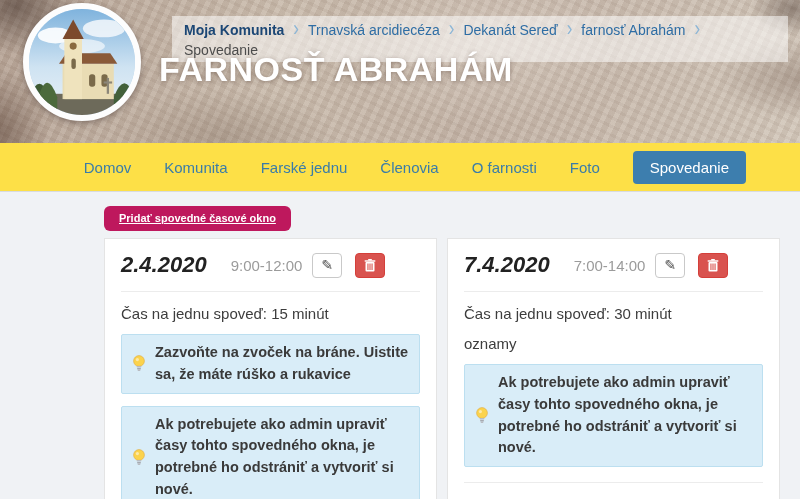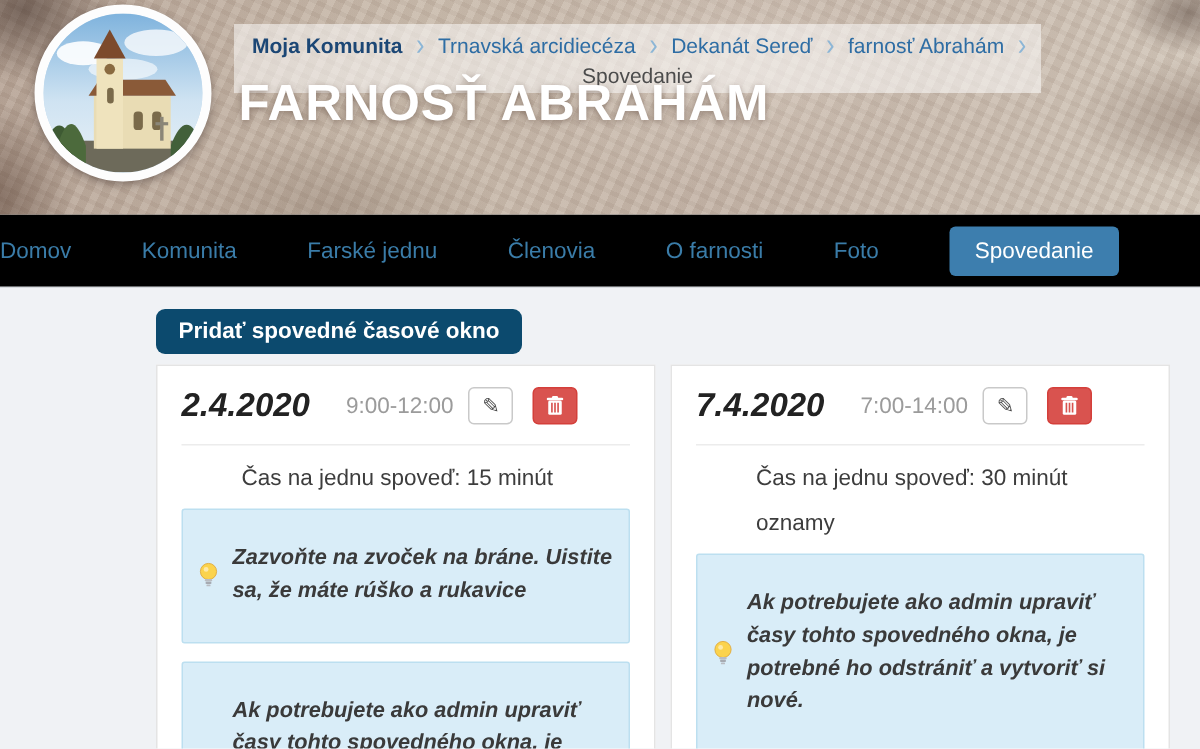--- a/index.html
+++ b/index.html
@@ -20,72 +20,72 @@
       repeating-linear-gradient(25deg, rgba(120,96,82,.06) 0 3px, rgba(236,226,214,.06) 3px 8px),
       linear-gradient(100deg,#b5a294 0%, #c9bbac 35%, #c3b3a6 60%, #d2c7ba 100%);
   }
   .avatar {
     position:absolute; left:23px; top:3px; width:118px; height:118px;
     border-radius:50%; border:6px solid #fdfdfd; overflow:hidden;
     box-shadow:0 2px 6px rgba(60,45,40,.45); background:#bcd6ea;
   }
   .avatar svg { display:block; width:100%; height:100%; }
   .crumb-box {
-    position:absolute; left:156px; top:16px; width:538px;
-    background:rgba(255,255,255,.52); padding:5px 12px 4px;text-align:center;
+    position:absolute; left:172px; top:16px; width:616px;
+    background:rgba(255,255,255,.52); padding:5px 12px 4px;
   }
   .crumbs { display:flex; align-items:center; gap:9px; font-size:14px; white-space:nowrap; }
   .crumb { color:#2e6da4; text-decoration:none; }
   .crumb.first { color:#1c4775; font-weight:bold; }
   .crumb-sep { color:#8db6d6; font-size:17px; line-height:1; transform:scaleY(1.25); }
   .section-label { font-size:14px; color:#4c4c4c; margin-top:4px; }
   .hero-title {
     position:absolute; left:159px; top:50px; color:#ffffff;
     font-size:34px; font-weight:bold; letter-spacing:.5px;
     text-shadow:0 1px 4px rgba(80,58,46,.45);
   }
 
   
   .nav {
-    height:49px; background:#000000; border-bottom:1px solid #d8dbe0;
-    display:flex; align-items:center; justify-content:space-between;
+    height:49px; background:#fde047; border-bottom:1px solid #d8dbe0;
+    display:flex; align-items:center; justify-content:flex-end;
     gap:33px; padding-right:54px; font-size:15px;
   }
   .nav a { color:#3a7ca8; text-decoration:none; }
   .nav .active {
     background:#3d7eae; color:#fff; padding:8px 17px; border-radius:4px;
   }
 
   
   .content { padding:14px 20px 0 104px; }
   .add-btn {
-    display:inline-block; background:#0c4a6e; color:#fff; border:none;
-    font-size:15px; font-weight:600; font-family:inherit;
-    padding:6px 15px 7px; border-radius:6px; cursor:pointer;
+    display:inline-block; background:#be185d; color:#fff; border:none;
+    font-size:11px; font-weight:600; font-family:inherit;
+    padding:6px 15px 7px; border-radius:6px; cursor:pointer;text-decoration:underline;
   }
   .cards { display:flex; gap:10px; margin-top:7px; align-items:flex-start; }
   .card {
     width:333px; background:#fff; border:1px solid #e4e4e4;
     padding:13px 16px 16px; min-height:400px;
   }
   .card-head { display:flex; align-items:center; padding-bottom:13px; border-bottom:1px solid #ececec; }
   .card-date { font-size:22px; font-weight:bold; color:#222;font-style:italic; }
   .card-range { font-size:15px; color:#9b9b9b; margin-left:24px; }
   .icon-btn {
     display:inline-flex; align-items:center; justify-content:center;
     width:30px; height:25px; border-radius:4px; cursor:pointer; margin-left:10px;
   }
   .edit-btn { background:#fff; border:1px solid #c9c9c9; color:#4a4a4a; font-size:14px; }
   .del-btn { background:#d9534f; border:1px solid #d43f3a; margin-left:13px; }
-  .meta-line { font-size:15px; color:#3d3d3d; margin-top:13px;margin-left:40px; }
+  .meta-line { font-size:15px; color:#3d3d3d; margin-top:13px; }
   .note {
     display:flex; align-items:center; gap:9px;
     background:#d9edf8; border:1px solid #bcdff0;
-    padding:22px 10px; margin-top:12px; border-radius:2px;
-    font-size:14.5px; font-weight:bold; color:#3a3a3a; line-height:1.5;font-style:italic;
+    padding:7px 10px; margin-top:12px; border-radius:2px;
+    font-size:14.5px; font-weight:bold; color:#3a3a3a; line-height:1.5;
   }
   .note .bulb { flex:0 0 auto; }
   .slots-sep { border:none; border-top:1px solid #ececec; margin:15px 0 0; }
 </style>
 </head>
 <body>
 
 <div class="hero">
   <div class="avatar">
     <svg viewBox="0 0 120 120">

